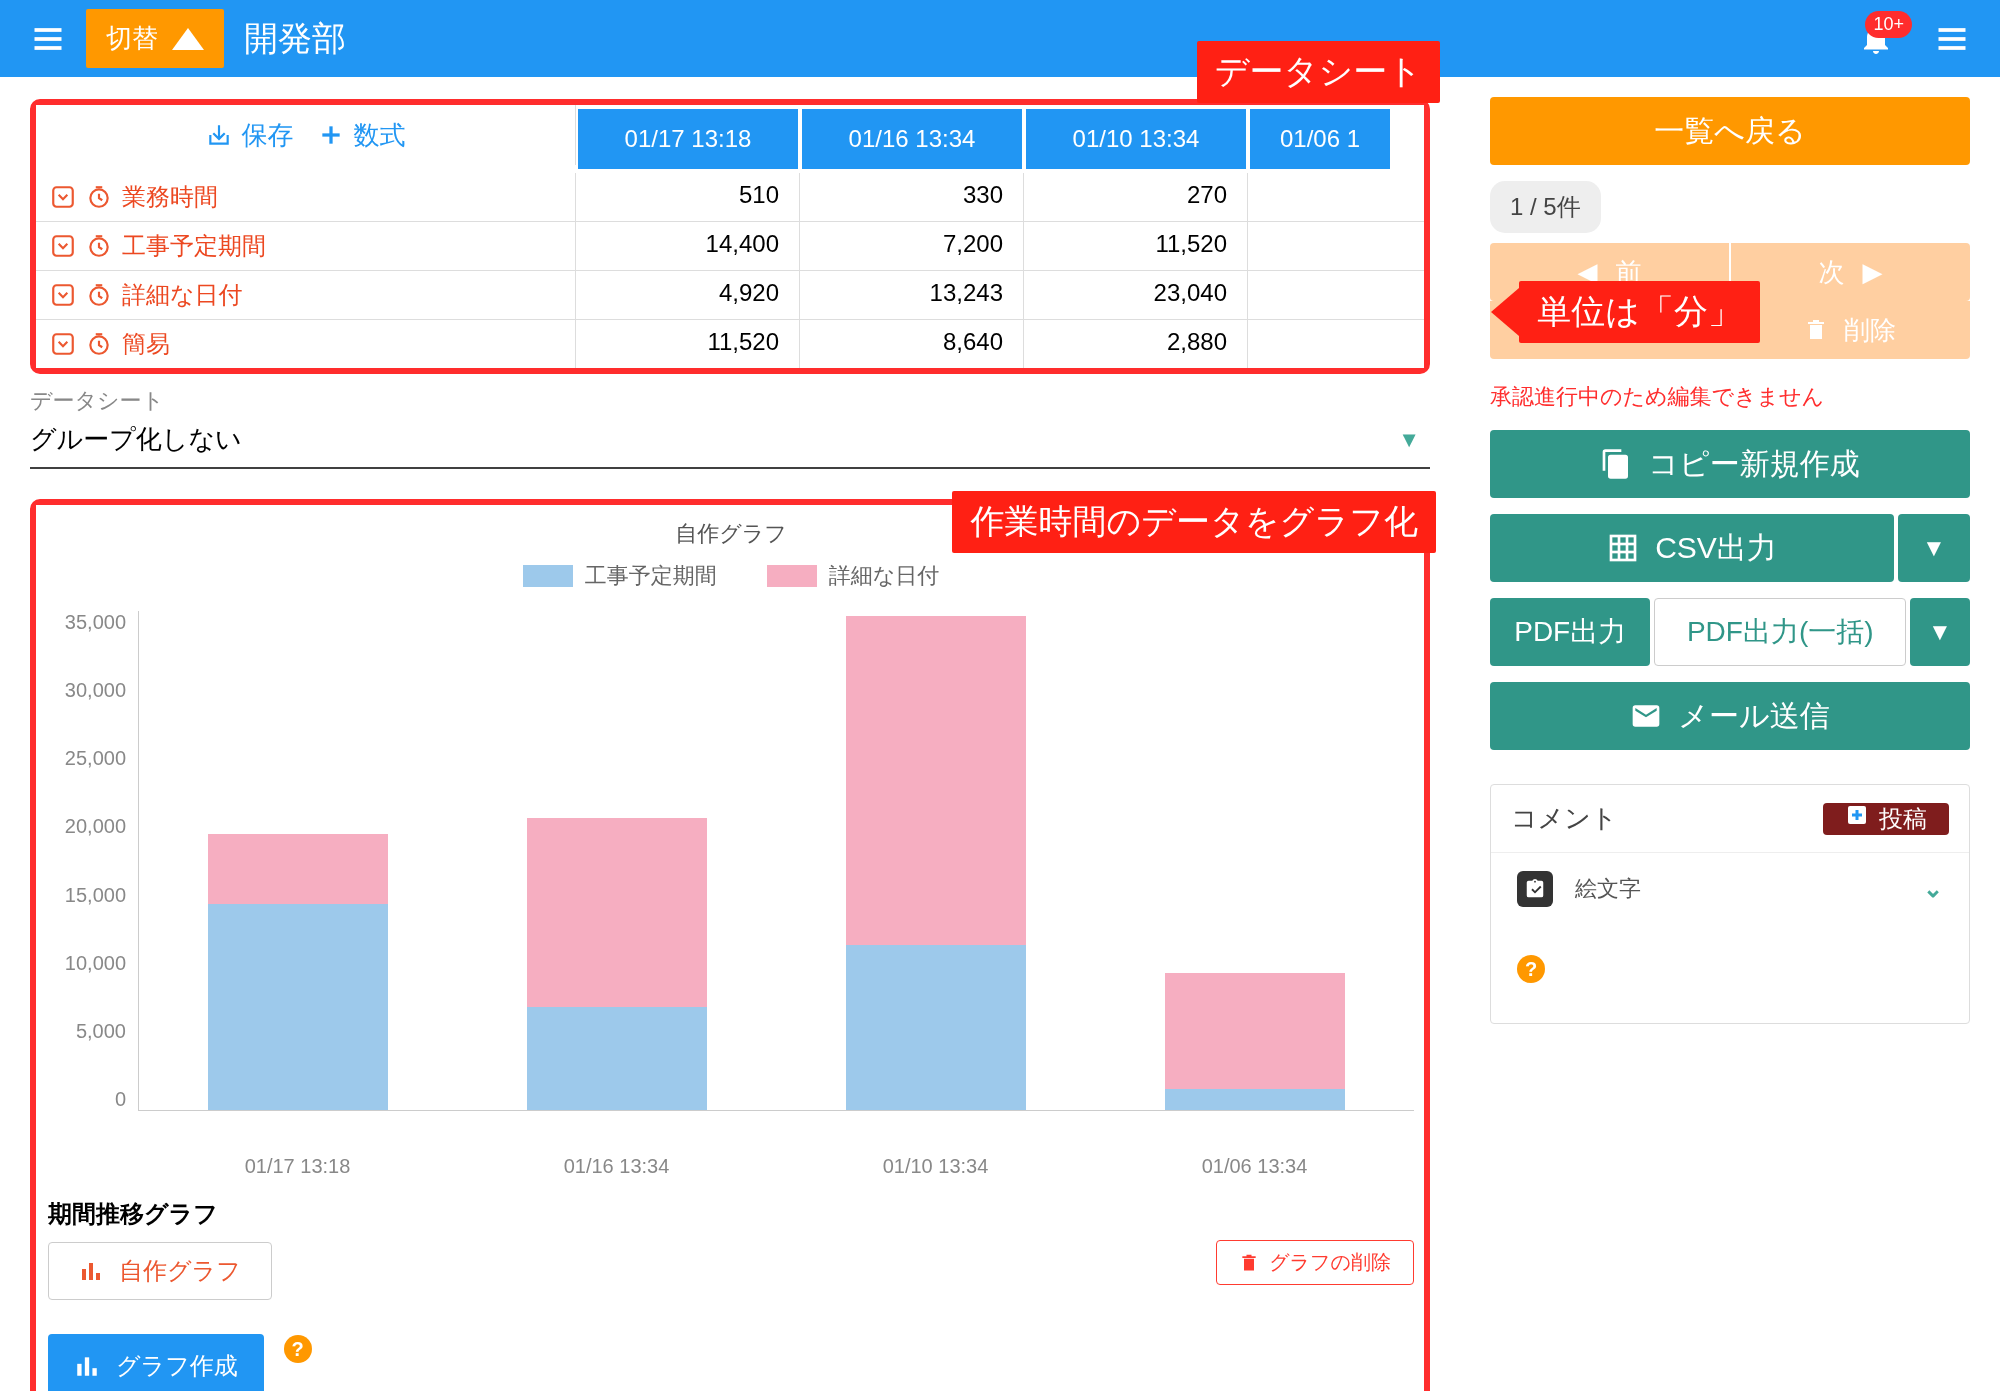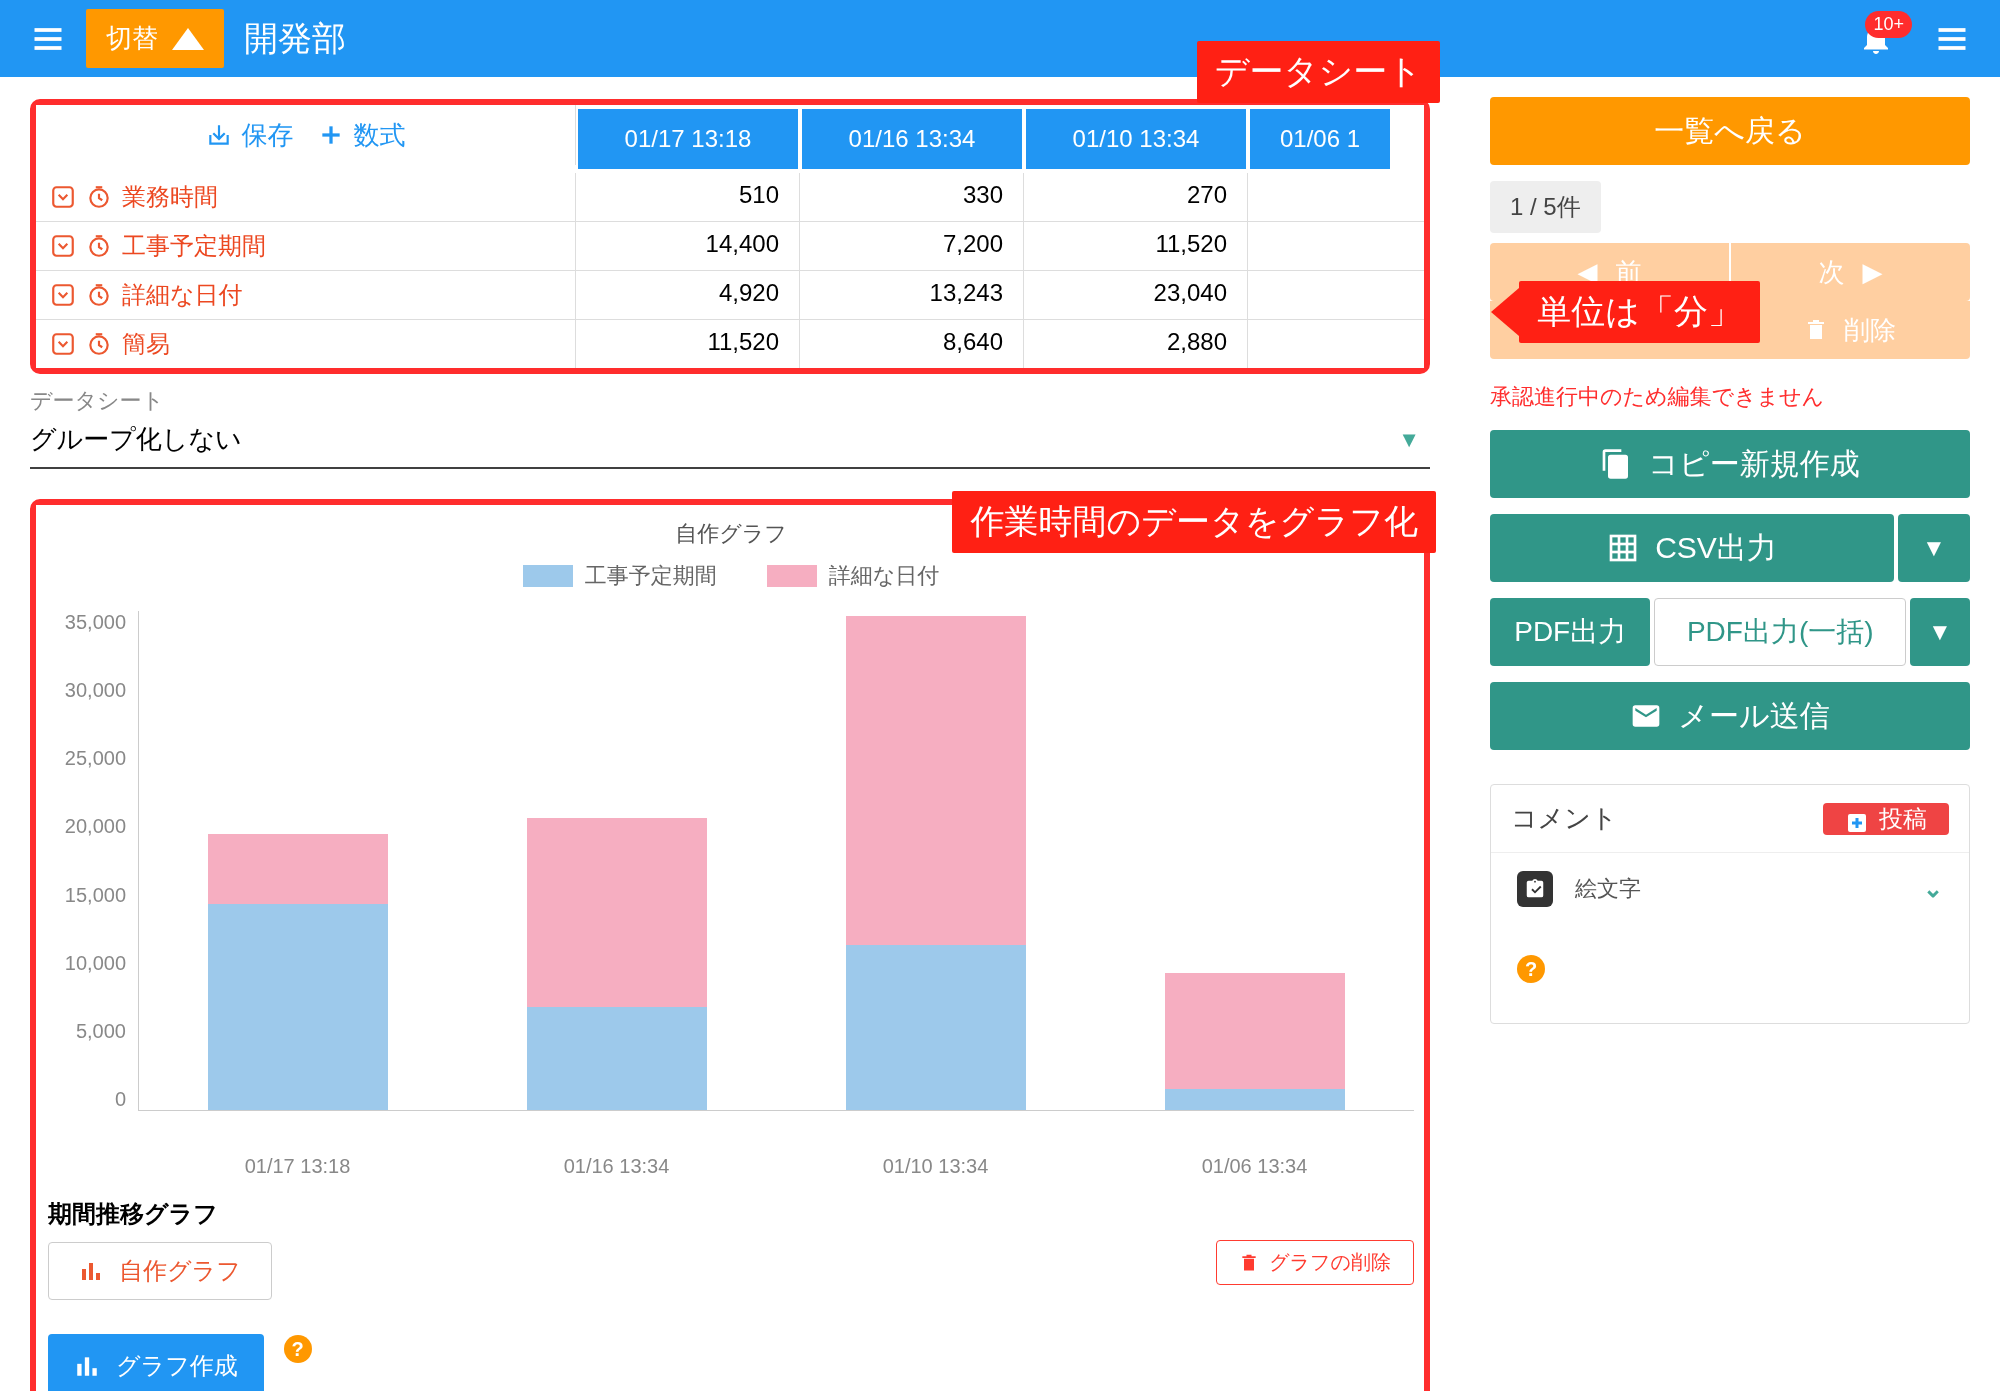--- a/index.html
+++ b/index.html
@@ -75,34 +75,34 @@
 .btn { display: flex; align-items: center; justify-content: center; border-radius: 4px; color: #fff; font-size: 30px; height: 68px; margin-bottom: 16px; gap: 16px; }
 .btn-orange { background: #ff9800; }
 .btn-teal { background: #309688; }
 .btn-teal-split { display: flex; gap: 4px; margin-bottom: 16px; }
 .btn-teal-main { flex: 1; background: #309688; display: flex; align-items: center; justify-content: center; color: #fff; font-size: 30px; height: 68px; border-radius: 4px; gap: 16px; }
 .btn-teal-arrow { width: 72px; background: #309688; display: flex; align-items: center; justify-content: center; color: #fff; font-size: 24px; border-radius: 4px; }
 .btn-pdf-group { display: flex; gap: 4px; margin-bottom: 16px; }
 .btn-pdf-a { background: #309688; color: #fff; flex: 0.9; display: flex; align-items: center; justify-content: center; font-size: 28px; height: 68px; border-radius: 4px; }
 .btn-pdf-b { background: #fff; color: #309688; flex: 1.4; border: 1px solid #ccc; display: flex; align-items: center; justify-content: center; font-size: 28px; height: 68px; border-radius: 4px; font-weight: 500; }
 
-.counter { background: #eee; padding: 10px 20px; font-size: 24px; color: #444; border-radius: 4px; display: inline-block; margin-bottom: 10px; }
+.counter { background: #eee; padding: 10px 20px; font-size: 24px; color: #444; border-radius: 15px; display: inline-block; margin-bottom: 10px; }
 .nav-pair { display: flex; gap: 2px; margin-bottom: 0; }
 .nav-half { flex: 1; background: #ffcfa1; color: #fff; font-size: 26px; height: 58px; display: flex; align-items: center; justify-content: center; gap: 18px; }
 .nav-half:first-child { border-radius: 4px 0 0 4px; }
 .nav-half:last-child { border-radius: 0 4px 4px 0; }
 .nav-pair2 { display: flex; gap: 0; margin-bottom: 8px; }
 .edit-half { flex: 1; background: #ffcfa1; color: #fff; font-size: 26px; height: 58px; display: flex; align-items: center; justify-content: center; gap: 16px; }
 
 .warn-text { color: #ff2d2d; font-size: 22px; margin-bottom: 18px; font-weight: 500; margin-top: 23px; }
 
 .comment-box { border: 1px solid #ddd; border-radius: 4px; margin-top: 34px; padding-bottom: 40px; }
 .comment-head { display: flex; justify-content: space-between; align-items: center; padding: 16px 20px; }
 .comment-title { font-size: 26px; color: #444; }
-.post-btn { background: #ef4444; color: #fff; padding: 0 22px; font-size: 24px; border-radius: 4px; display: flex; align-items: flex-end; gap: 10px; }
+.post-btn { background: #7f1d1d; color: #fff; padding: 0 22px; font-size: 24px; border-radius: 4px; display: flex; align-items: flex-start; gap: 10px; }
 .emoji-row { border-top: 1px solid #eee; display: flex; align-items: center; justify-content: space-between; padding: 18px 26px; }
 .emoji-left { display: flex; align-items: center; gap: 22px; font-size: 22px; color: #555; }
 .emoji-icon { background: #333; color: #fff; border-radius: 6px; width: 36px; height: 36px; display: flex; align-items: center; justify-content: center; font-size: 22px; }
 .emoji-down { color: #4a9; font-size: 24px; font-weight: 700; }
 .sidebar .help-dot { margin-left: 26px; margin-top: 30px; }
 
 svg { display: block; }
 </style>
 </head>
 <body>

